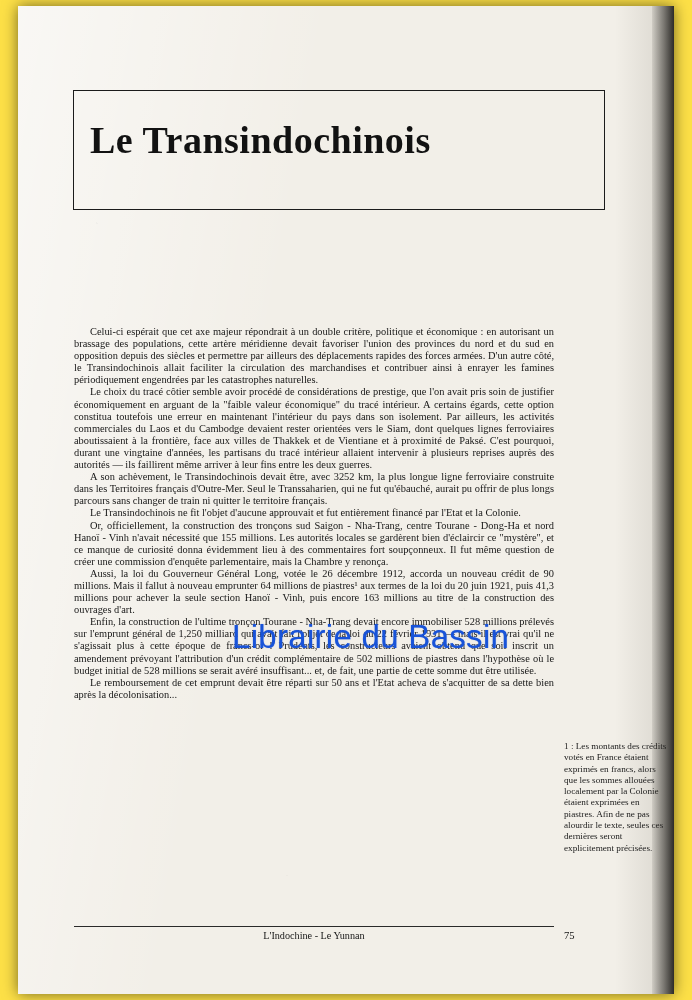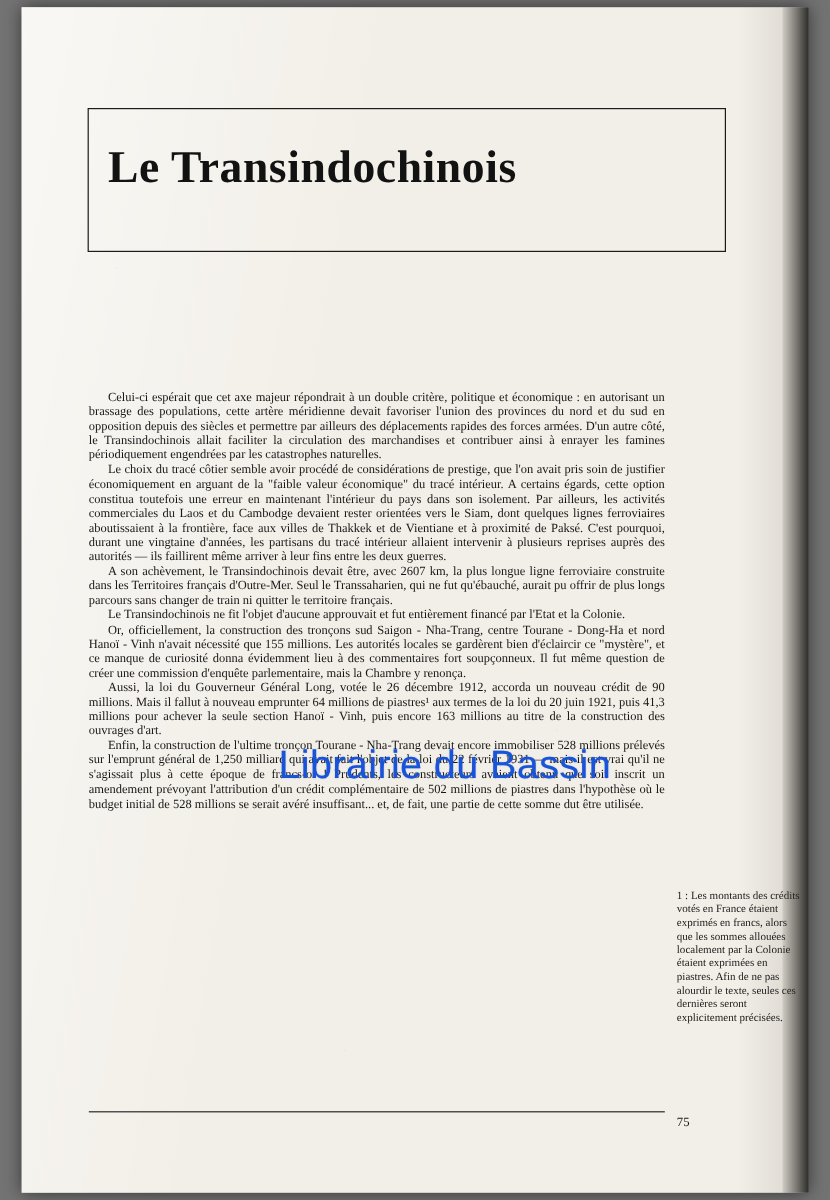--- a/index.html
+++ b/index.html
@@ -9,21 +9,21 @@
   }
   body {
     width: 692px;
     height: 1000px;
     overflow: hidden;
     font-family: "Liberation Serif", serif;
   }
   .scan {
     position: absolute;
     inset: 0;
-    background: #737373;
+    background: #fde047;
   }
   
   .page {
     position: absolute;
     left: 18px;
     top: 6px;
     width: 656px;
     height: 988px;
     background: #f2efe8;
     background-image:
@@ -157,29 +157,31 @@
   <div class="page">
     <div class="speckle"></div>
     <div class="page-inner">
 
       <div class="title-box"></div>
       <div class="title-text">Le Transindochinois</div>
 
       <div class="body-col">
         <p>Celui-ci espérait que cet axe majeur répondrait à un double critère, politique et économique : en autorisant un brassage des populations, cette artère méridienne devait favoriser l'union des provinces du nord et du sud en opposition depuis des siècles et permettre par ailleurs des déplacements rapides des forces armées. D'un autre côté, le Transindochinois allait faciliter la circulation des marchandises et contribuer ainsi à enrayer les famines périodiquement engendrées par les catastrophes naturelles.</p>
         <p>Le choix du tracé côtier semble avoir procédé de considérations de prestige, que l'on avait pris soin de justifier économiquement en arguant de la "faible valeur économique" du tracé intérieur. A certains égards, cette option constitua toutefois une erreur en maintenant l'intérieur du pays dans son isolement. Par ailleurs, les activités commerciales du Laos et du Cambodge devaient rester orientées vers le Siam, dont quelques lignes ferroviaires aboutissaient à la frontière, face aux villes de Thakkek et de Vientiane et à proximité de Paksé. C'est pourquoi, durant une vingtaine d'années, les partisans du tracé intérieur allaient intervenir à plusieurs reprises auprès des autorités — ils faillirent même arriver à leur fins entre les deux guerres.</p>
-        <p>A son achèvement, le Transindochinois devait être, avec 2607 km, la plus longue ligne ferroviaire construite dans les Territoires français d'Outre-Mer. Seul le Transsaharien, qui ne fut qu'ébauché, aurait pu offrir de plus longs parcours sans changer de train ni quitter le territoire français.</p>
+        <p>A son achèvement, le Transindochinois devait être, avec 3252 km, la plus longue ligne ferroviaire construite dans les Territoires français d'Outre-Mer. Seul le Transsaharien, qui ne fut qu'ébauché, aurait pu offrir de plus longs parcours sans changer de train ni quitter le territoire français.</p>
         <p>Le Transindochinois ne fit l'objet d'aucune approuvait et fut entièrement financé par l'Etat et la Colonie.</p>
         <p>Or, officiellement, la construction des tronçons sud Saigon - Nha-Trang, centre Tourane - Dong-Ha et nord Hanoï - Vinh n'avait nécessité que 155 millions. Les autorités locales se gardèrent bien d'éclaircir ce "mystère", et ce manque de curiosité donna évidemment lieu à des commentaires fort soupçonneux. Il fut même question de créer une commission d'enquête parlementaire, mais la Chambre y renonça.</p>
         <p>Aussi, la loi du Gouverneur Général Long, votée le 26 décembre 1912, accorda un nouveau crédit de 90 millions. Mais il fallut à nouveau emprunter 64 millions de piastres¹ aux termes de la loi du 20 juin 1921, puis 41,3 millions pour achever la seule section Hanoï - Vinh, puis encore 163 millions au titre de la construction des ouvrages d'art.</p>
         <p>Enfin, la construction de l'ultime tronçon Tourane - Nha-Trang devait encore immobiliser 528 millions prélevés sur l'emprunt général de 1,250 milliard qui avait fait l'objet de la loi du 22 février 1931 — mais il est vrai qu'il ne s'agissait plus à cette époque de francs-or ! Prudents, les constructeurs avaient obtenu que soit inscrit un amendement prévoyant l'attribution d'un crédit complémentaire de 502 millions de piastres dans l'hypothèse où le budget initial de 528 millions se serait avéré insuffisant... et, de fait, une partie de cette somme dut être utilisée.</p>
+        <p>Le remboursement de cet emprunt devait être réparti sur 50 ans et l'Etat acheva de s'acquitter de sa dette bien après la décolonisation...</p>
       </div>
 
       <div class="footnote">1 : Les montants des crédits votés en France étaient exprimés en francs, alors que les sommes allouées localement par la Colonie étaient exprimées en piastres. Afin de ne pas alourdir le texte, seules ces dernières seront explicitement précisées.</div>
 
       <div class="footer-rule"></div>
+      <div class="footer-caption">L'Indochine - Le Yunnan</div>
       <div class="folio">75</div>
 
       <div class="watermark">Librairie du Bassin</div>
     </div>
     <div class="gutter"></div>
   </div>
 </div>
 
 </body></html>

